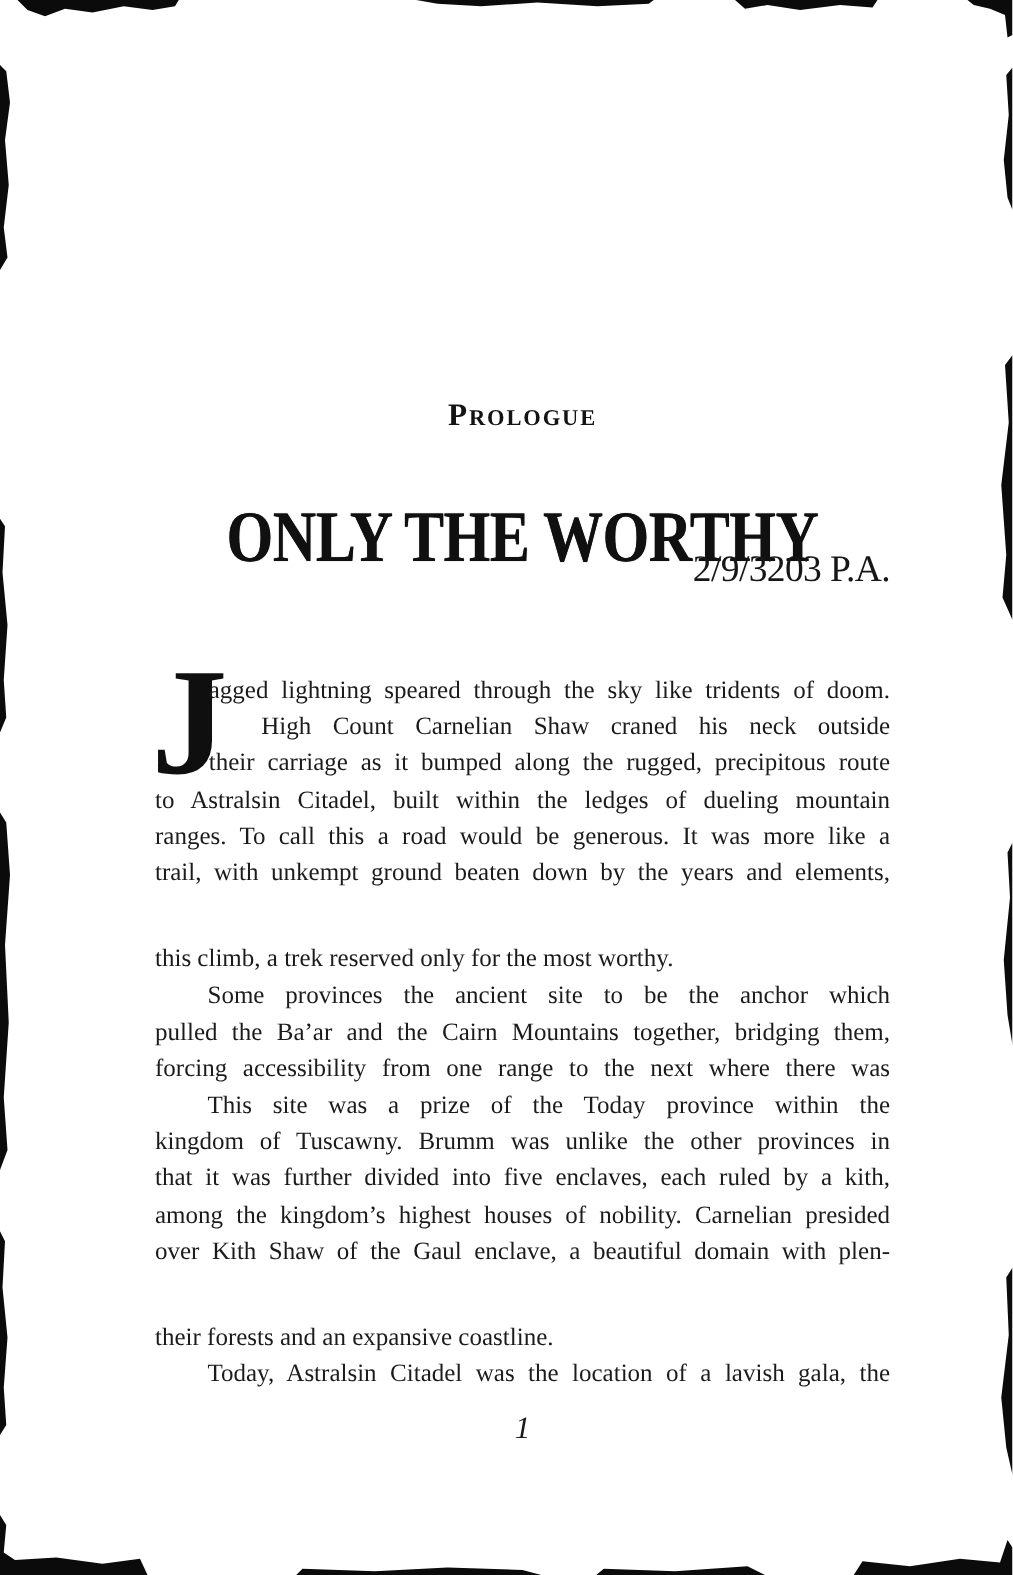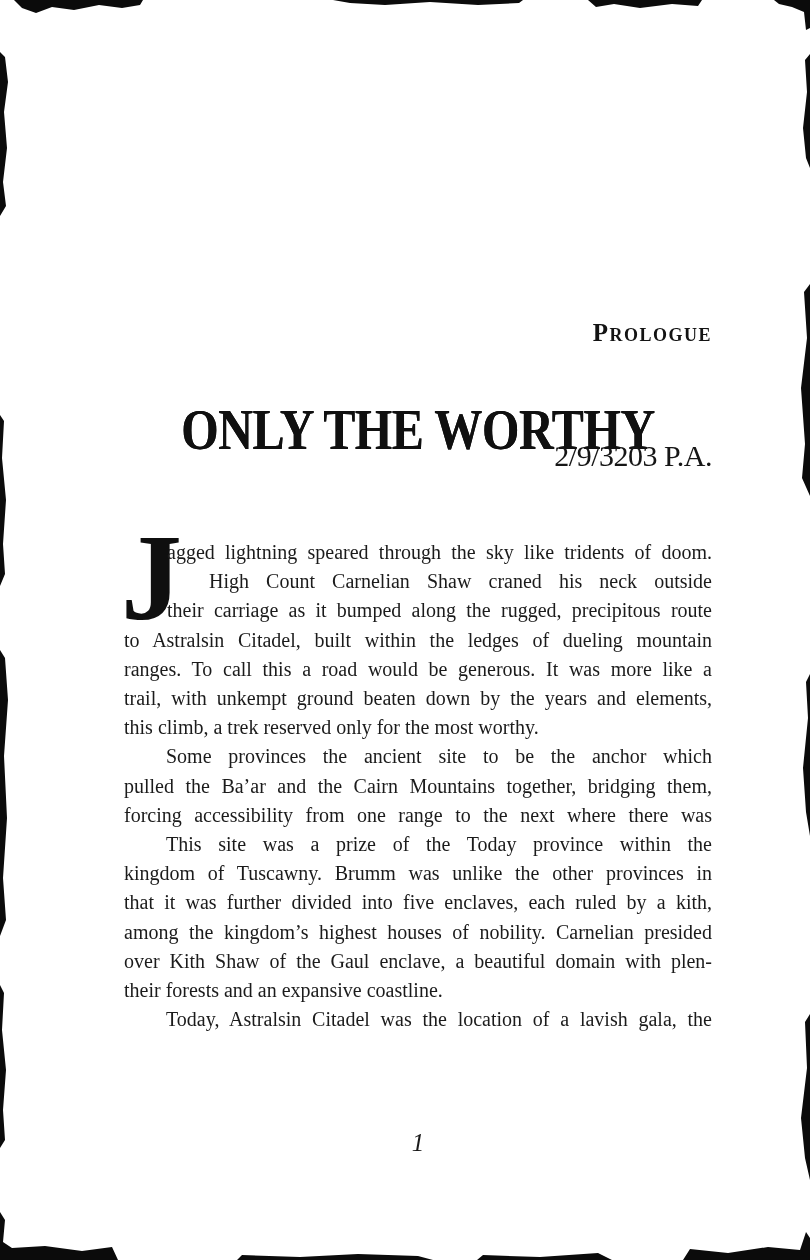--- a/index.html
+++ b/index.html
@@ -16,21 +16,21 @@
     width: 810px; height: 1260px;
     pointer-events: none;
   }
   .column {
     position: absolute;
     left: 124px; top: 0;
     width: 588px; height: 1260px;
   }
   .kicker {
     position: absolute; top: 320px; left: 0; width: 100%;
-    text-align: right;
+    text-align: center;
     font-weight: 700;
     font-variant: small-caps;
     font-size: 25px; line-height: 26px;
     letter-spacing: 1.5px;
     color: #131313;
   }
   .title {
     position: absolute; top: 366px; left: 0; width: 100%;
     text-align: center;
     font-weight: 700;
@@ -68,20 +68,21 @@
     margin: -3px 0 0 -3px;
     color: #0f0f0f;
   }
   .bline {
     text-align: justify;
     text-align-last: justify;
   }
   .bline.nojust {
     text-align: right;
     text-align-last: left;
+    margin-top: 40px;
   }
   .bline.ind { text-indent: 42px; }
   .page-number {
     position: absolute; top: 1130px; left: 0; width: 100%;
     text-align: center;
     font-style: italic;
     font-size: 25px; line-height: 25px;
     color: #1a1a1a;
   }
 </style>

